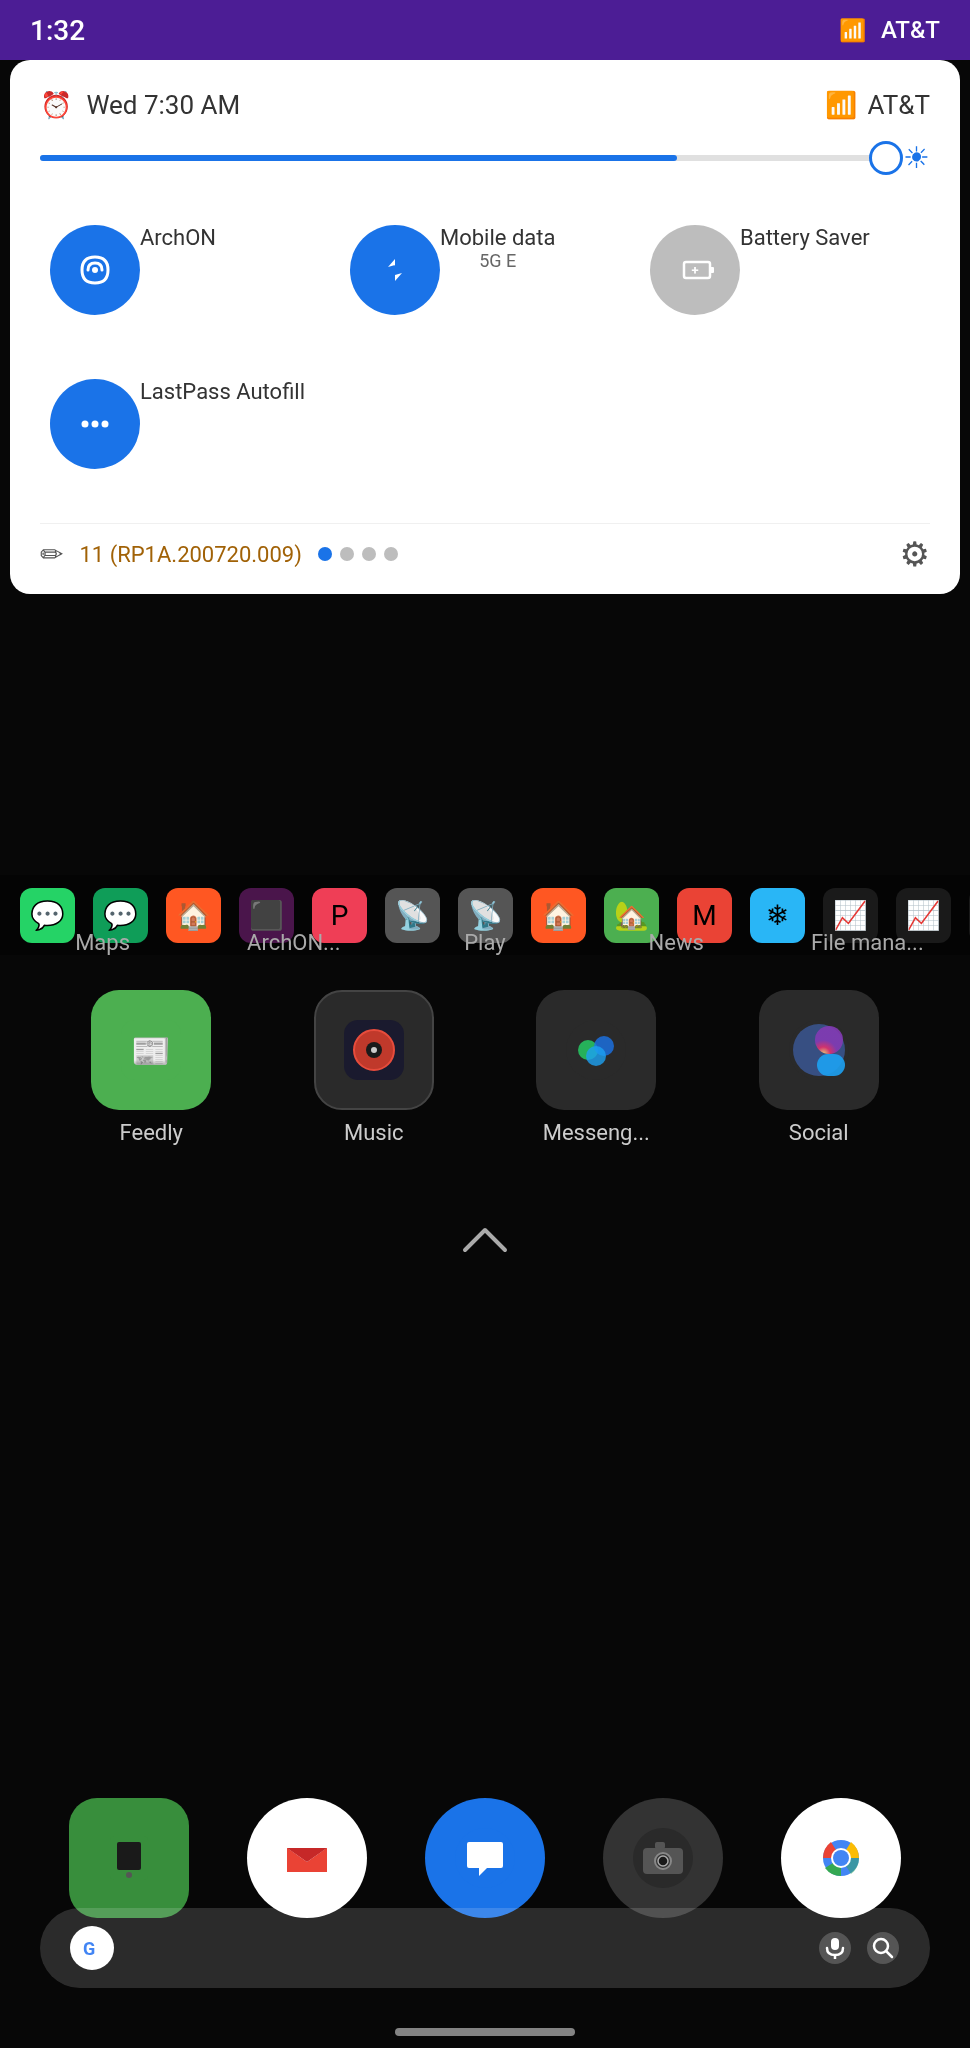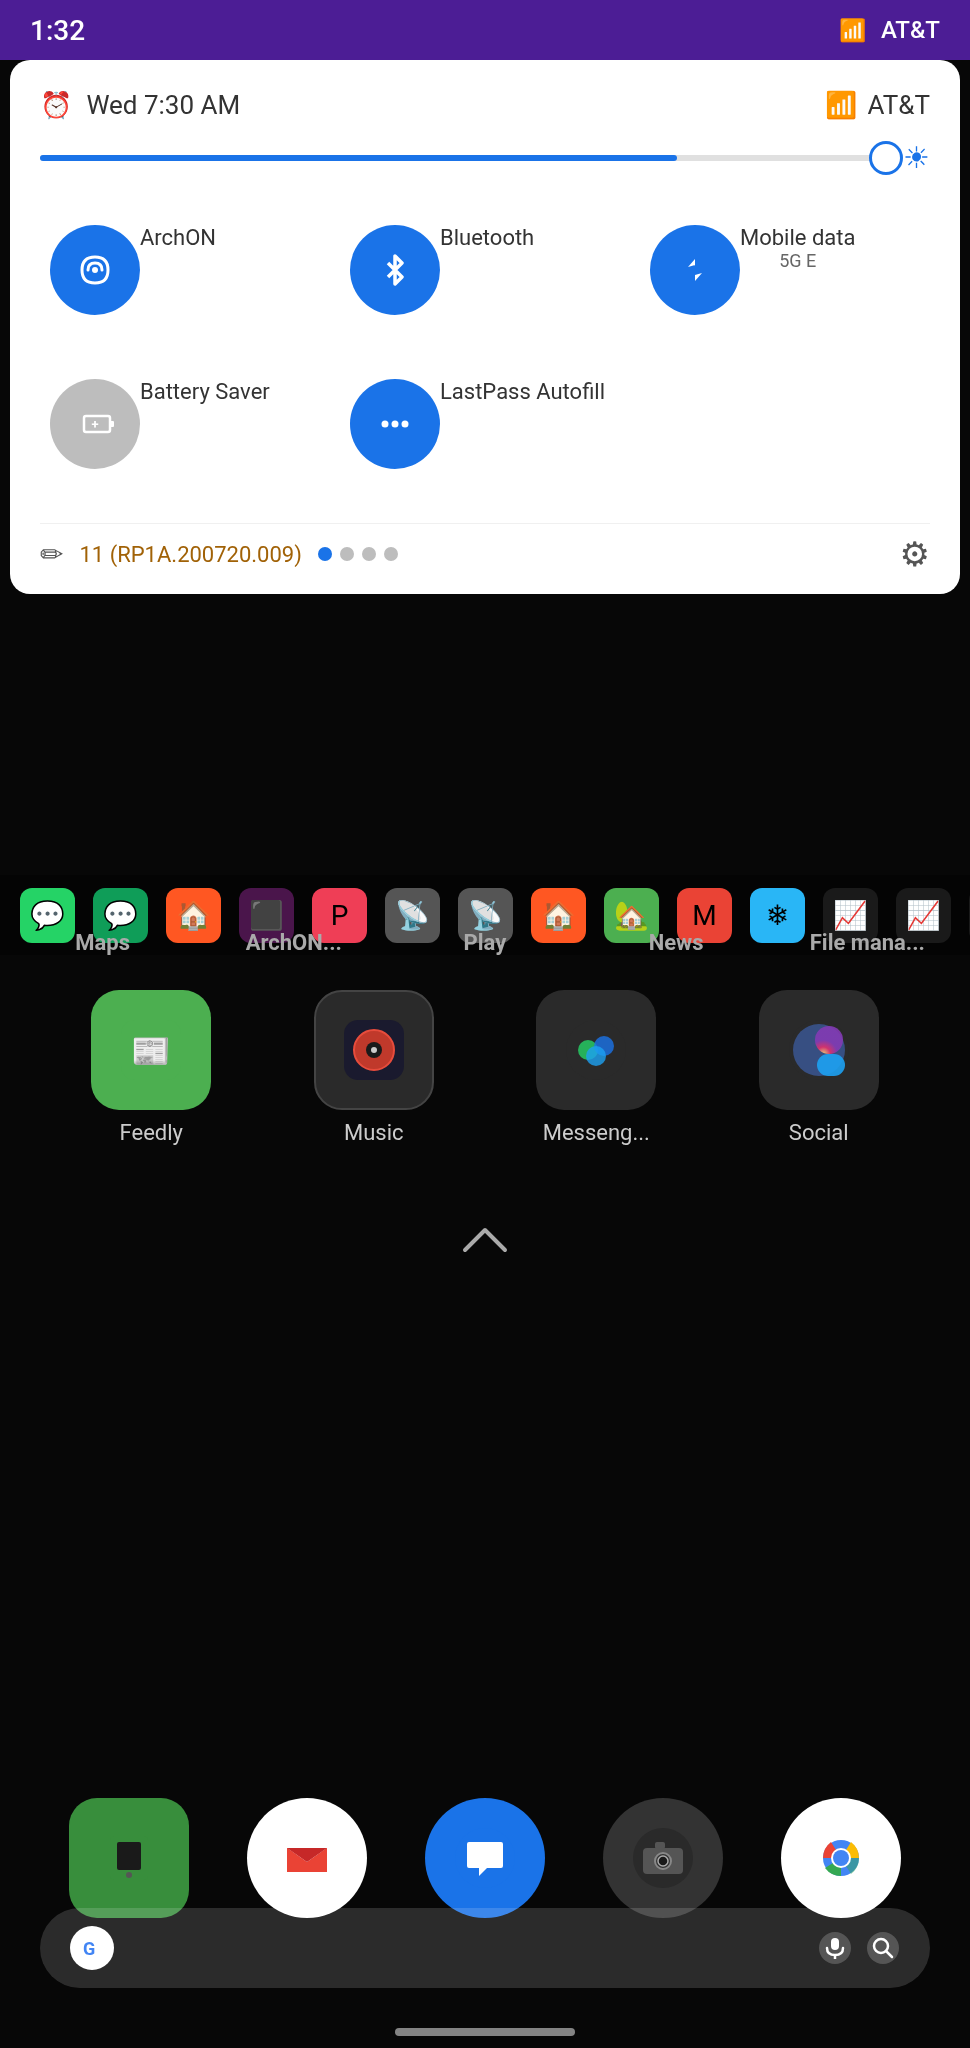--- a/index.html
+++ b/index.html
@@ -310,21 +310,20 @@
 
     
     .top-shortcuts {
       position: absolute;
       top: 930px;
       left: 0;
       right: 0;
       display: flex;
       justify-content: space-around;
       padding: 0 7px;
-      font-weight: bold;
     }
     .top-shortcut-label {
       font-size: 22px;
       color: #aaa;
       text-align: center;
       width: 160px;
       white-space: nowrap;
       overflow: hidden;
       text-overflow: ellipsis;
     }
@@ -371,28 +370,20 @@
       <div class="tile-icon active">
         <svg width="42" height="42" viewBox="0 0 42 42" fill="none">
           <path d="M21 8 Q34 8 34 21 Q34 34 21 34 Q8 34 8 21 Q8 8 21 8Z" fill="none" stroke="white" stroke-width="3"></path>
           <path d="M14 21 Q14 14 21 14 Q28 14 28 21" fill="none" stroke="white" stroke-width="3" stroke-linecap="round"></path>
           <circle cx="21" cy="21" r="3" fill="white"></circle>
         </svg>
       </div>
       <span class="tile-label">ArchON</span>
     </div>
 
-    <div class="tile">
-      <div class="tile-icon active">
-        <svg width="42" height="42" viewBox="0 0 42 42" fill="none">
-          <polyline points="14,28 28,14 21,7 21,35 28,28 14,14" stroke="white" stroke-width="3.5" stroke-linejoin="round" fill="none"></polyline>
-        </svg>
-      </div>
-      <span class="tile-label">Bluetooth</span>
-    </div>
 
 
     <div class="tile">
       <div class="tile-icon active">
         <svg width="42" height="42" viewBox="0 0 42 42" fill="none">
           <path d="M21 10 L14 18 L21 16 L21 32 L28 24 L21 26 L21 10Z" fill="white"></path>
         </svg>
       </div>
       <div>
         <div class="tile-label">Mobile data</div>

